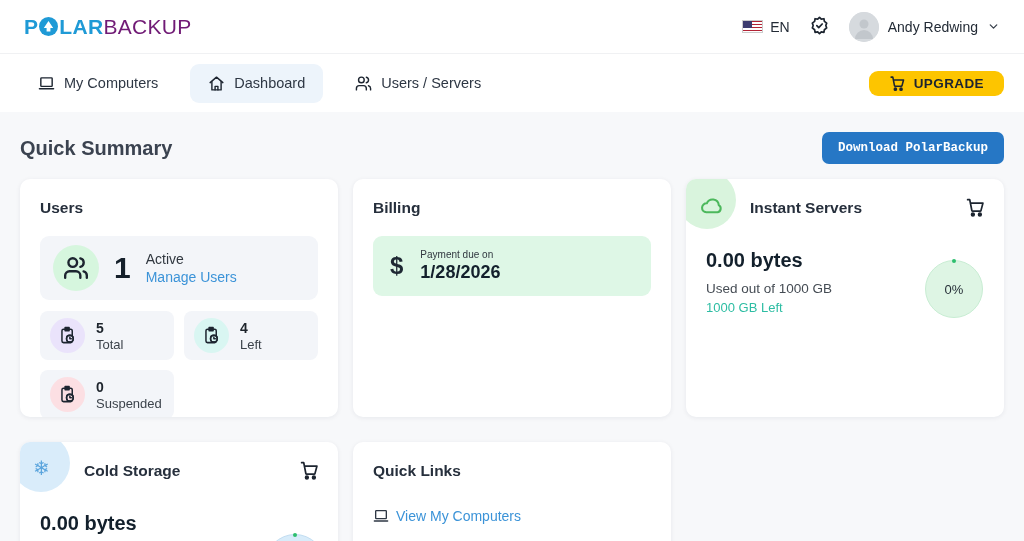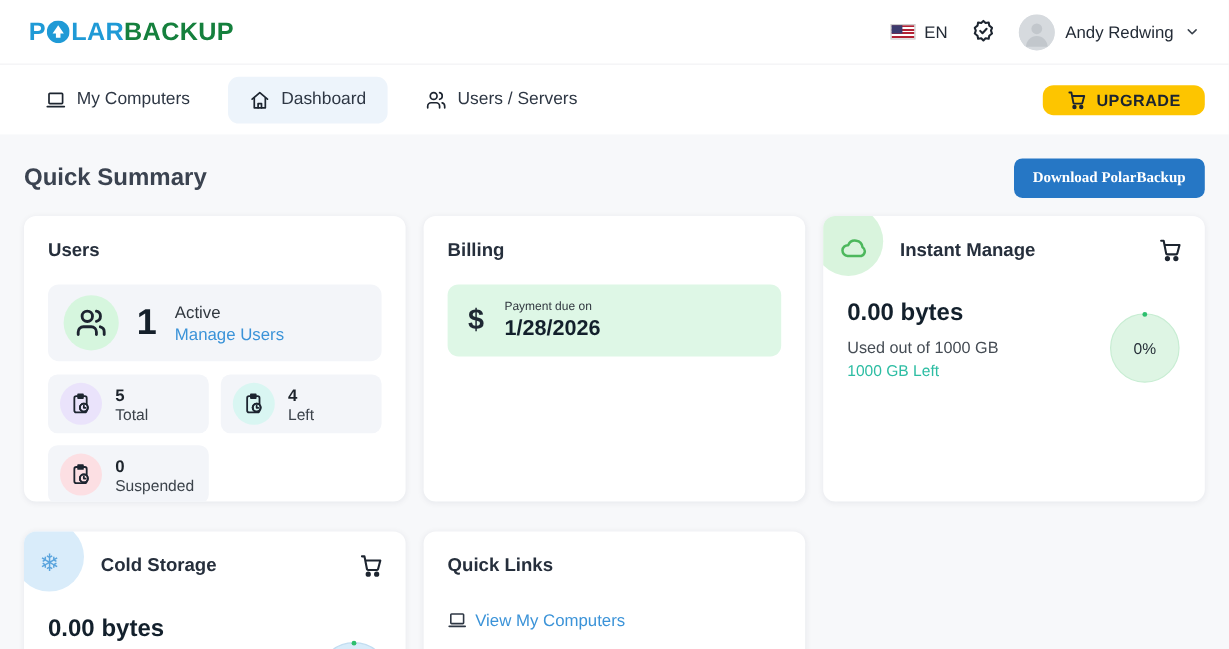--- a/index.html
+++ b/index.html
@@ -13,21 +13,21 @@
 
   
   .header {
     height:54px; background:#fff; border-bottom:1px solid #f0f1f3;
     display:flex; align-items:center; justify-content:space-between;
     padding:0 24px;
   }
   .logo { display:flex; align-items:center; font-size:21px; letter-spacing:.3px; }
   .logo .p1, .logo .p2 { color:#1f9ad6; font-weight:800; }
   .logo .o-icon { margin:0 1px; }
-  .logo .p3 { color:#15803d; font-weight:700; }
+  .logo .p3 { color:#701a75; font-weight:400; }
   .hdr-right { display:flex; align-items:center; gap:18px; }
   .lang { display:flex; align-items:center; gap:7px; font-size:14px; color:#232b36; }
   .flag { width:21px; height:13px; position:relative; display:inline-block;
     background:repeating-linear-gradient(#b22234 0 1.5px,#fff 1.5px 3px); border:0.5px solid #ccc; }
   .flag::after { content:""; position:absolute; left:0; top:0; width:9px; height:7px; background:#3c3b6e; }
   .seal { color:#1d2530; cursor:pointer; }
   .user-chip { display:flex; align-items:center; gap:9px; cursor:pointer; }
   .avatar { width:30px; height:30px; border-radius:50%; background:#d6dade; overflow:hidden; }
   .user-name { font-size:14px; color:#232b36; }
   .chev { color:#39414c; }
@@ -46,21 +46,21 @@
     margin-left:auto; background:#fdc500; color:#1c2430; border:none; cursor:pointer;
     font-family:inherit; font-weight:700; font-size:13.5px; letter-spacing:.4px;
     display:flex; align-items:center; gap:8px; padding:4px 20px; border-radius:9px;
   }
 
   
   .content { padding:20px 20px 0; }
   .summary-row { display:flex; align-items:center; justify-content:space-between; margin-bottom:15px; }
   .page-title { font-size:20px; font-weight:700; color:#3b4350; }
   .download-btn {
-    background:#2677c5; color:#fff; border:none; cursor:pointer; font-family:Liberation Serif, serif;
+    background:#2677c5; color:#fff; border:none; cursor:pointer; font-family:Liberation Mono, monospace;
     font-size:12.5px; font-weight:700; padding:9px 16px; border-radius:7px;
   }
 
   .grid { display:grid; grid-template-columns:1fr 1fr 1fr; gap:15px; margin-bottom:25px; }
   .card {
     background:#fff; border-radius:10px; box-shadow:0 1px 5px rgba(20,35,60,.07);
     padding:20px; position:relative; overflow:hidden;
   }
   .row1 .card { height:238px; }
   .row2 .card { height:240px; }
@@ -298,21 +298,21 @@
     </div>
 
     <div class="card">
       <span class="deco-circle green"></span>
       <span class="deco-glyph">
         <svg width="25" height="25" viewBox="0 0 24 24" fill="none" stroke="#4cb85c" stroke-width="2" stroke-linecap="round" stroke-linejoin="round">
             <path d="M7 18.5a4.3 4.3 0 1 1 .5-8.6 6 6 0 0 1 11.5 1.7 3.8 3.8 0 0 1-1 6.9z"></path>
           </svg>
       </span>
       <div class="storage-head">
-        <div class="card-title">Instant Manage</div>
+        <div class="card-title">Instant Servers</div>
       </div>
       <span class="cart-ic">
         <svg width="21" height="21" viewBox="0 0 24 24" fill="none" stroke="currentColor" stroke-width="2" stroke-linecap="round" stroke-linejoin="round">
             <circle cx="9" cy="20" r="1.5" fill="currentColor"></circle>
             <circle cx="17" cy="20" r="1.5" fill="currentColor"></circle>
             <path d="M3 3h2.4l2.4 12.3a1 1 0 0 0 1 .7h8.5a1 1 0 0 0 1-.7L20.5 7H6.2"></path>
           </svg>
       </span>
       <div class="bytes">0.00 bytes</div>
       <div class="used-caption">Used out of  1000 GB</div>

